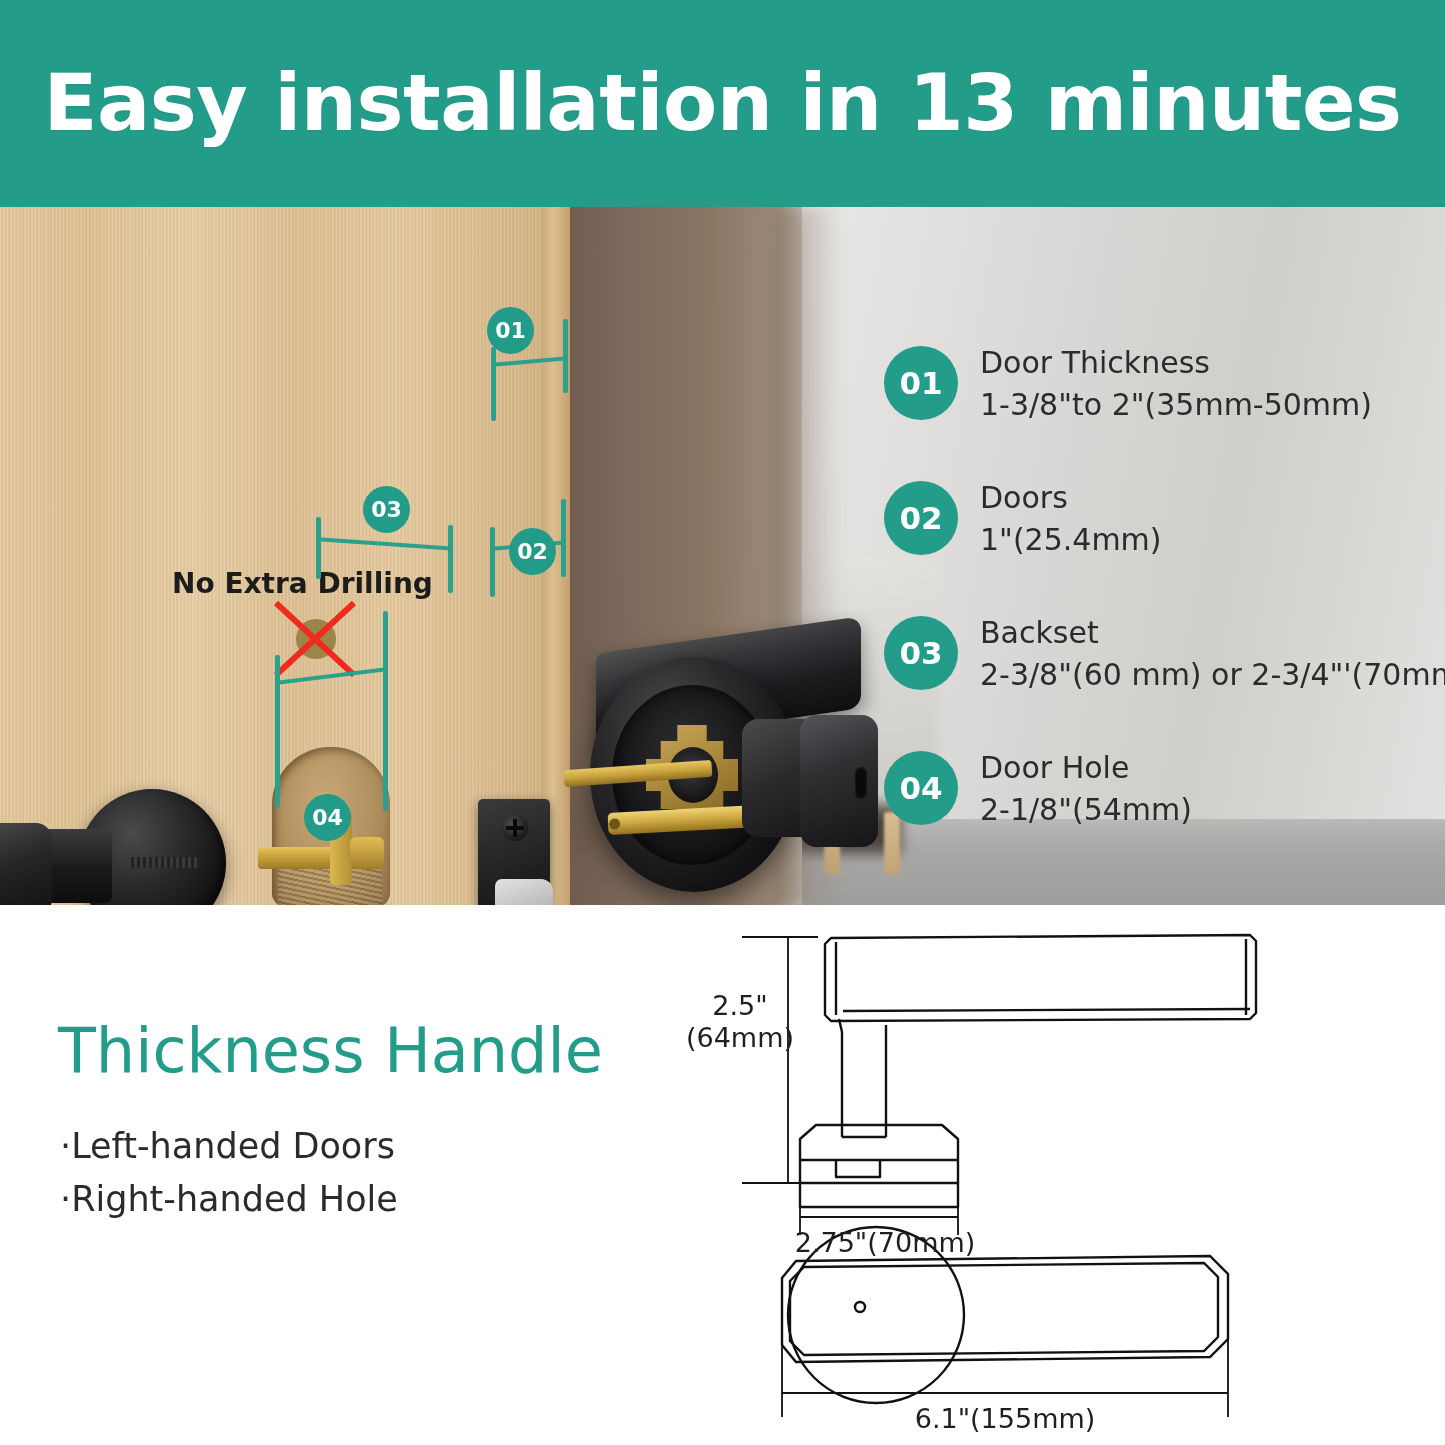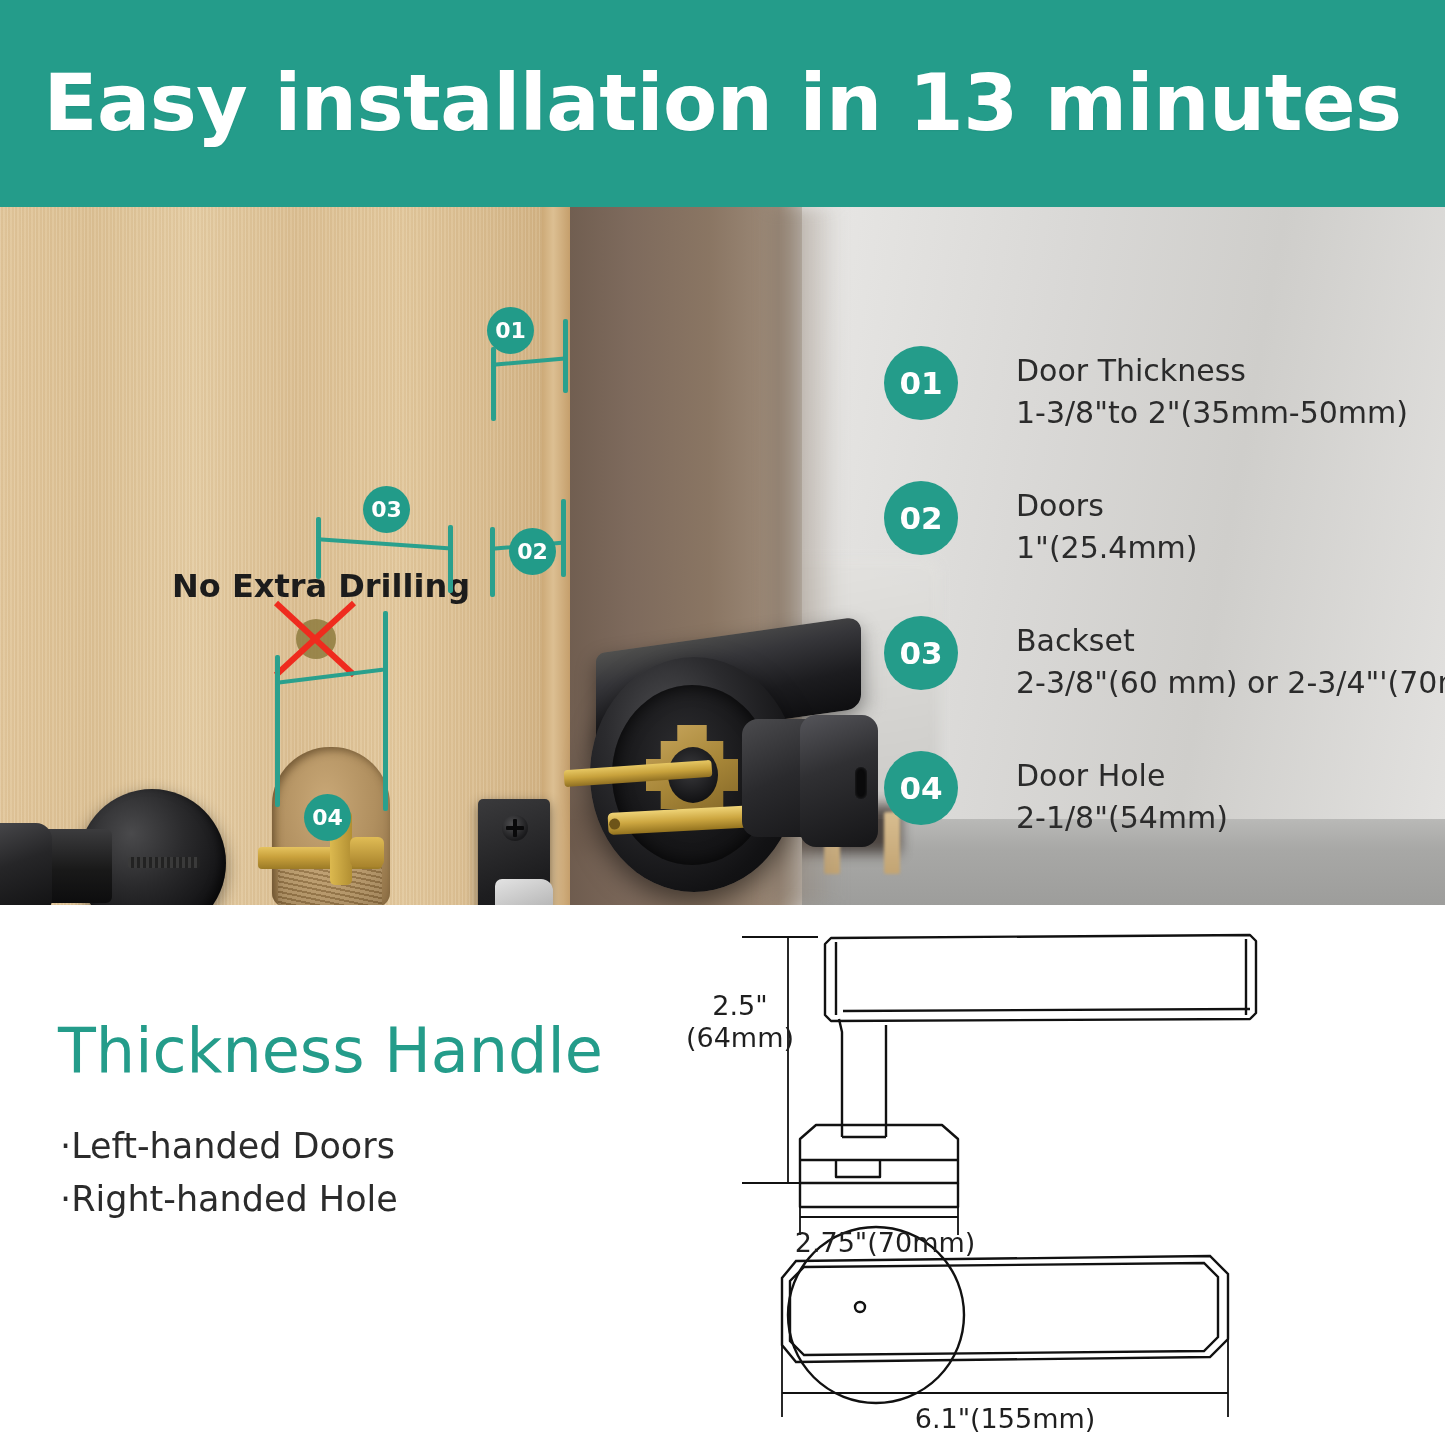--- a/index.html
+++ b/index.html
@@ -231,40 +231,40 @@
   }
   .badge {
     position:absolute; border-radius:50%; background:#229b89;
     color:#fff; font-weight:bold; display:flex;
     align-items:center; justify-content:center; line-height:1;
   }
   .badge.b-photo { width:47px; height:47px; font-size:22px; }
 
   .no-drill-label {
     position:absolute; left:172px; top:360px;
-    font-size:32px; font-weight:bold; color:#1c1c1c; white-space:nowrap;
+    font-size:28px; font-weight:bold; color:#1c1c1c; white-space:nowrap;
   }
   .drill-dot {
     position:absolute; left:296px; top:412px; width:40px; height:40px;
     border-radius:50%; background:#8e7b3e; opacity:.85;
   }
   .drill-x {
     position:absolute; left:270px; top:390px; width:90px; height:84px;
   }
 
   
   .spec-list { position:absolute; left:884px; top:340px; width:545px; }
   .spec-row { position:relative; height:135px; }
   .spec-badge {
     position:absolute; left:0; top:6px; width:74px; height:74px;
     border-radius:50%; background:#249c8a; color:#fff;
     font-size:31px; font-weight:bold;
     display:flex; align-items:center; justify-content:center;
   }
-  .spec-text { position:absolute; left:96px; top:12px;margin-left:36px; }
+  .spec-text { position:absolute; left:96px; top:4px; }
   .spec-title { font-size:30px; color:#2b2b2b; line-height:1.28; }
   .spec-value { font-size:30px; color:#2b2b2b; line-height:1.28; margin-top:4px; white-space:nowrap; }
 
   
   .bottom { position:absolute; left:0; top:905px; width:1445px; height:540px; background:#fff; }
   .rev-title {
     position:absolute; left:58px; top:1020px;
     font-size:62px; color:#249c8a; line-height:1; white-space:nowrap;
   }
   .rev-list { position:absolute; left:60px; top:1120px; }

